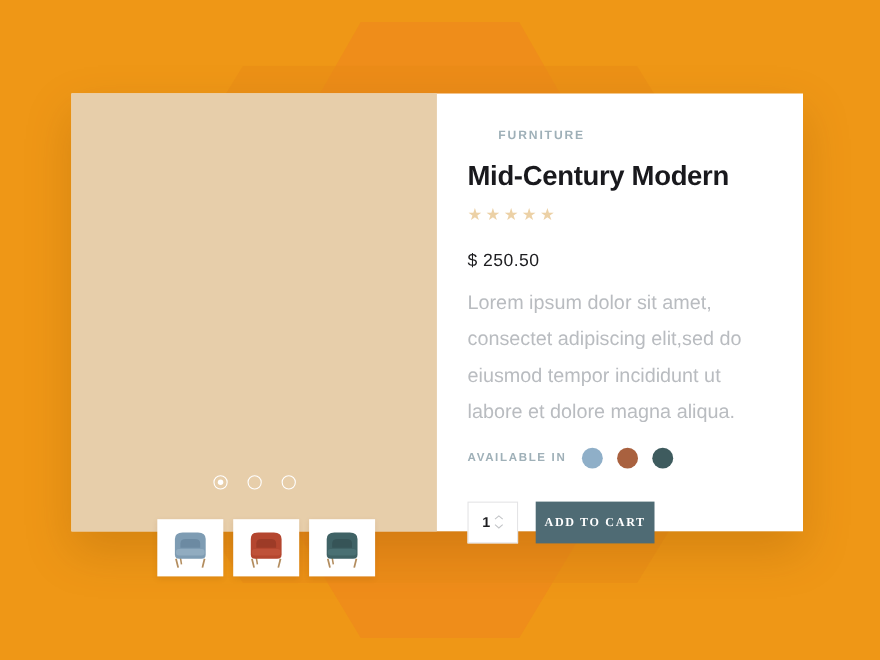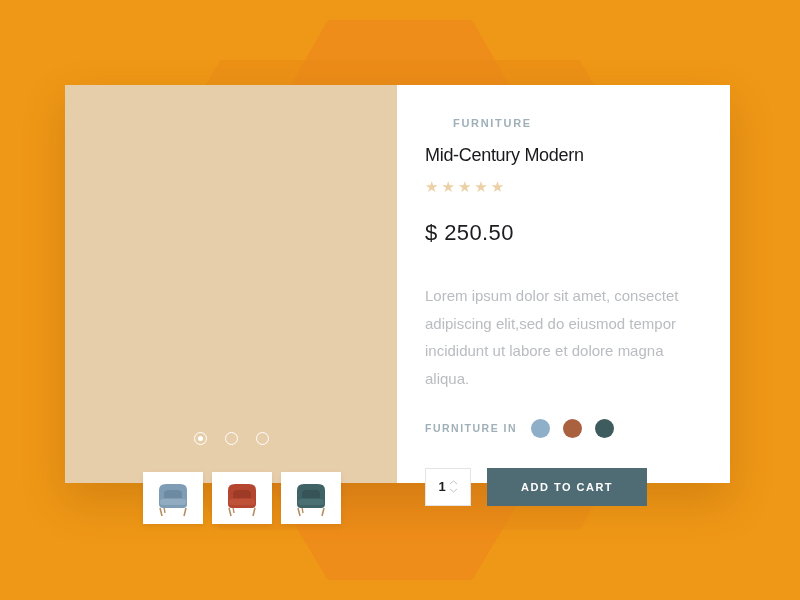--- a/index.html
+++ b/index.html
@@ -74,45 +74,45 @@
   }
   .eyebrow{
     font-size:11px;
     font-weight:bold;
     letter-spacing:1.7px;
     color:#9fb0b8;
     margin-bottom:16px;
     padding-left:28px;
   }
   .title{
-    font-size:18px;
-    font-weight:normal;
+    font-size:25px;
+    font-weight:bold;
     line-height:1.22;
     color:#19191d;
     letter-spacing:-0.3px;
     margin-bottom:12px;
   }
   .stars{
     display:flex; gap:3px;
     margin-bottom:26px;
   }
   .star{ font-size:15px; color:#ecd1a6; line-height:1; }
 
   .price{
-    font-size:22px;
+    font-size:16px;
     color:#1d1d20;
     letter-spacing:.4px;
-    margin-bottom:36px;
+    margin-bottom:12px;
   }
   .desc{
-    font-size:15px;
+    font-size:18px;
     line-height:1.85;
     color:#b9bcc0;
     max-width:282px;
-    margin-bottom:26px;
+    margin-bottom:15px;
   }
 
   .available{
     display:flex; align-items:center; gap:14px;
     margin-bottom:30px;
   }
   .available-label{
     font-size:10.5px;
     font-weight:bold;
     letter-spacing:1.5px;
@@ -128,25 +128,25 @@
     display:flex; align-items:center;
     justify-content:center; gap:3px;
     background:#fff;
   }
   .qty-value{ font-size:13px; font-weight:bold; color:#1d1d20; }
   .qty-arrows{ display:flex; flex-direction:column; gap:3px; }
   .qty-arrows svg{ display:block; }
 
   .add-cart{
     height:38px;
-    padding:0 34px;
+    padding:0 8px;
     background:#4f6b74;
     color:#ffffff;
     border:none;
-    font-family:Liberation Sans, sans-serif;
+    font-family:Liberation Serif, serif;
     font-size:11px;
     font-weight:bold;
     letter-spacing:1.5px;
     cursor:pointer;
   }
 
   
   .thumbs{
     position:absolute;
     left:143px; top:472px;
@@ -190,21 +190,21 @@
       <span class="star" style="color: rgb(236, 209, 166);">★</span>
       <span class="star" style="color: rgb(236, 209, 166);">★</span>
       <span class="star" style="color: rgb(236, 209, 166);">★</span>
     </div>
 
     <div class="price">$ 250.50</div>
 
     <div class="desc">Lorem ipsum dolor sit amet, consectet adipiscing elit,sed do eiusmod tempor incididunt ut labore et dolore magna aliqua.</div>
 
     <div class="available">
-      <span class="available-label">FURNITURE IN</span>
+      <span class="available-label">AVAILABLE IN</span>
       <span class="swatches">
         <span class="swatch" style="background: rgb(143, 175, 200);"></span>
         <span class="swatch" style="background: rgb(169, 97, 63);"></span>
         <span class="swatch" style="background: rgb(62, 91, 94);"></span>
       </span>
     </div>
 
     <div class="actions">
       <div class="qty">
         <span class="qty-value">1</span>

